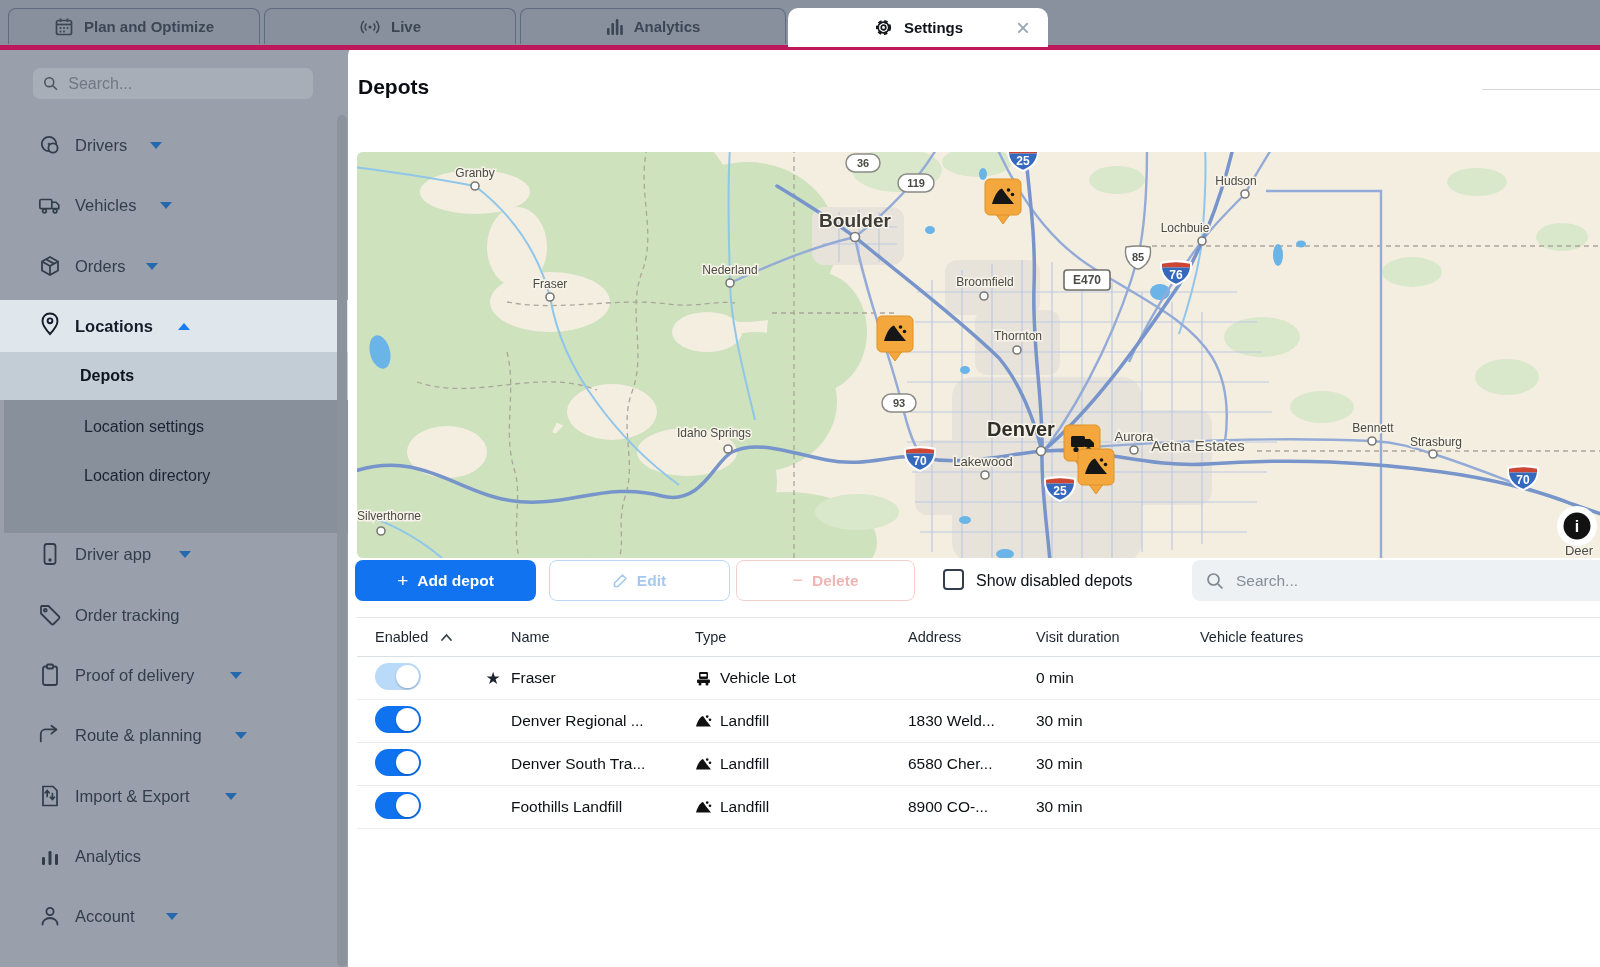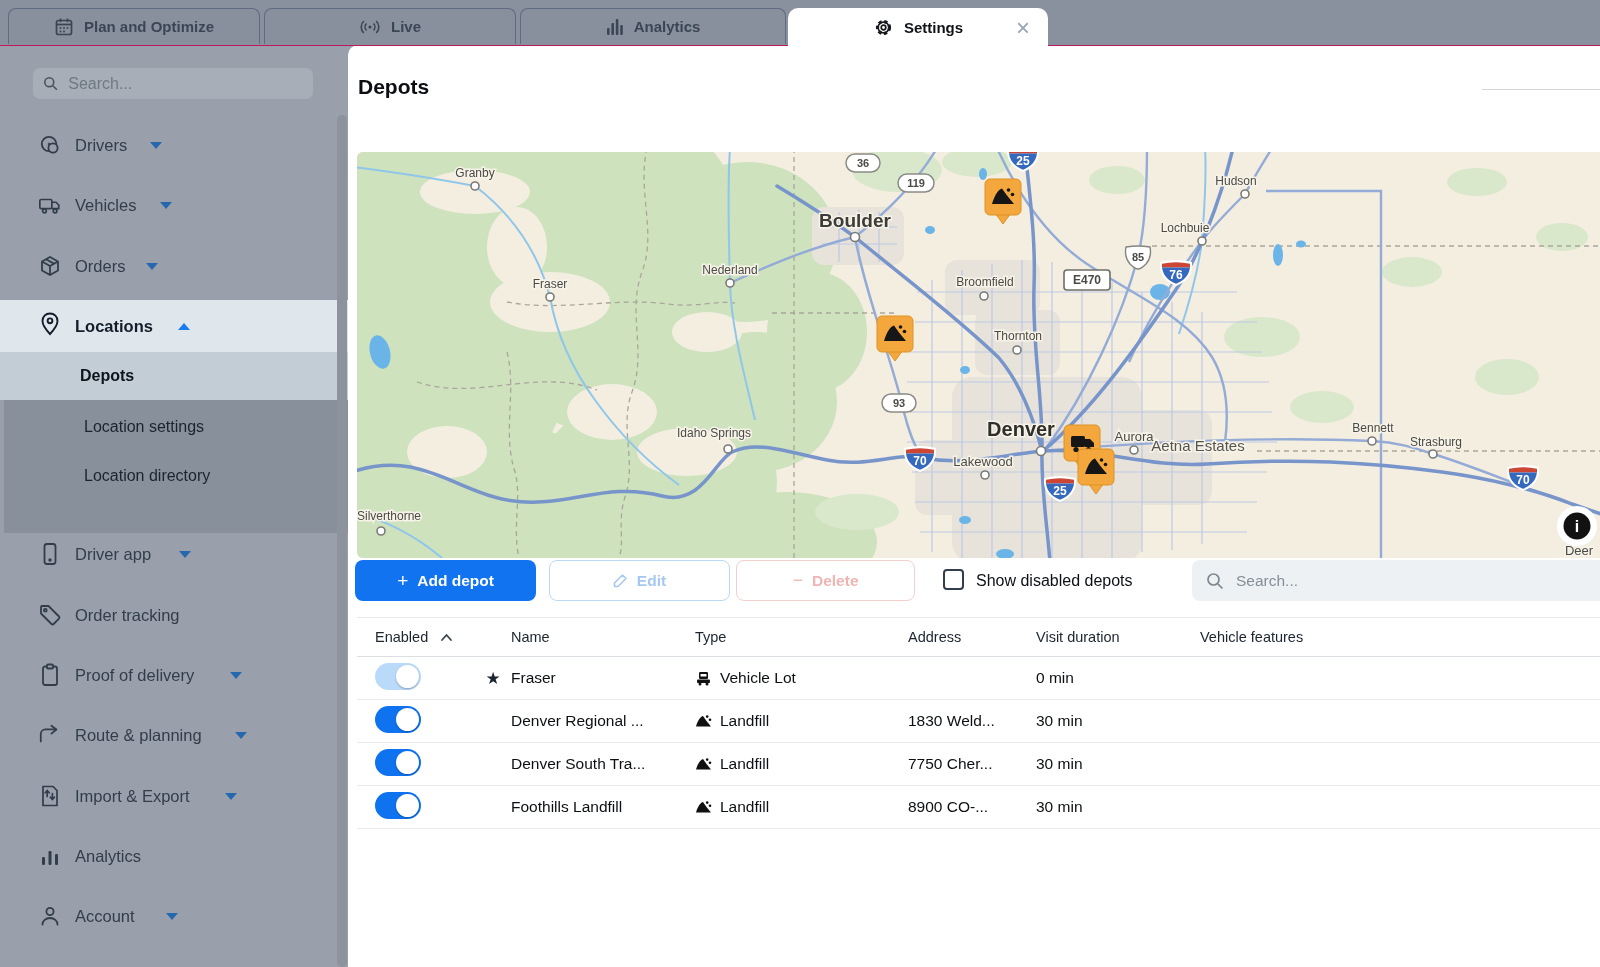--- a/index.html
+++ b/index.html
@@ -3,21 +3,21 @@
 <meta charset="utf-8">
 <style>
   html,body{margin:0;padding:0;}
   body{
     width:1600px;height:967px;position:relative;overflow:hidden;
     font-family:"Liberation Sans", sans-serif;
     background:#99a0ab;
     -webkit-font-smoothing:antialiased;
   }
   
-  .topbar{position:absolute;left:0;top:0;width:1600px;height:45px;background:#8a919e;border-bottom:1px solid #be185d;z-index:4;}
+  .topbar{position:absolute;left:0;top:0;width:1600px;height:45px;background:#8a919e;border-bottom:5px solid #be185d;z-index:4;}
   .tab{position:absolute;top:8px;height:36px;background:#89909d;border:1px solid #5e6b80;border-bottom:none;
        border-radius:8px 8px 0 0;display:flex;align-items:center;justify-content:center;gap:10px;
        color:#3b4655;font-size:15px;font-weight:700;cursor:pointer;box-sizing:border-box;}
   .tab svg{flex:0 0 auto;}
   .tab.active{background:#ffffff;border:none;color:#101418;height:39px;border-radius:10px 10px 0 0;z-index:6;}
   .tab-close{position:absolute;right:18px;top:50%;transform:translateY(-50%);color:#95a5b2;font-size:24px;font-weight:400;line-height:1;cursor:pointer;}
   
   .sidebar{position:absolute;left:0;top:45px;width:348px;bottom:0;background:#99a0ab;z-index:1;}
   .s-search{position:absolute;left:33px;top:23px;width:280px;height:31px;background:#a7aeb7;border-radius:7px;display:flex;align-items:center;padding:0 10px;box-sizing:border-box;gap:8px;}
   .s-search input{border:none;outline:none;background:transparent;font-family:"Liberation Sans",sans-serif;font-size:16px;color:#39434f;width:100%;}
@@ -611,21 +611,21 @@
       <div></div>
       <div>Denver South Tra...</div>
       <div class="cell-type">
         <svg width="17" height="16" viewBox="0 0 17 16" fill="#111">
             <path d="M1,13.5 C3,6.5 6,3.5 8,3 L11.5,8 L16,13.5 Z"></path>
             <circle cx="12.2" cy="3.6" r="1.3"></circle>
             <circle cx="15" cy="6.8" r="1.3"></circle>
           </svg>
         <span>Landfill</span>
       </div>
-      <div>7750 Cher...</div>
+      <div>6580 Cher...</div>
       <div>30 min</div>
       <div></div>
     </div>
 
     <div class="trow tr">
       <div class="c1"><span class="toggle"><span class="knob"></span></span></div>
       <div></div>
       <div>Foothills Landfill</div>
       <div class="cell-type">
         <svg width="17" height="16" viewBox="0 0 17 16" fill="#111">

